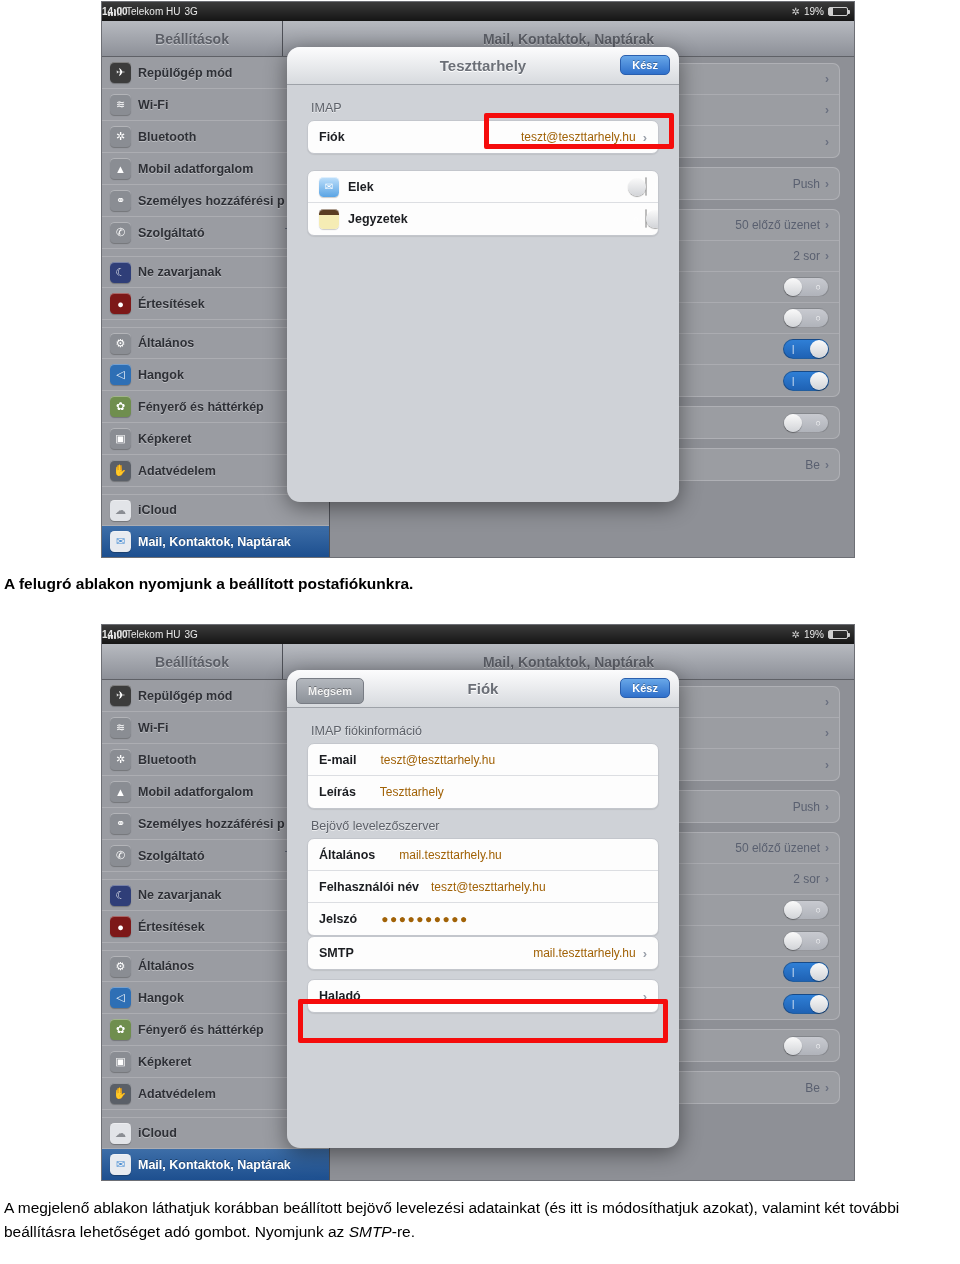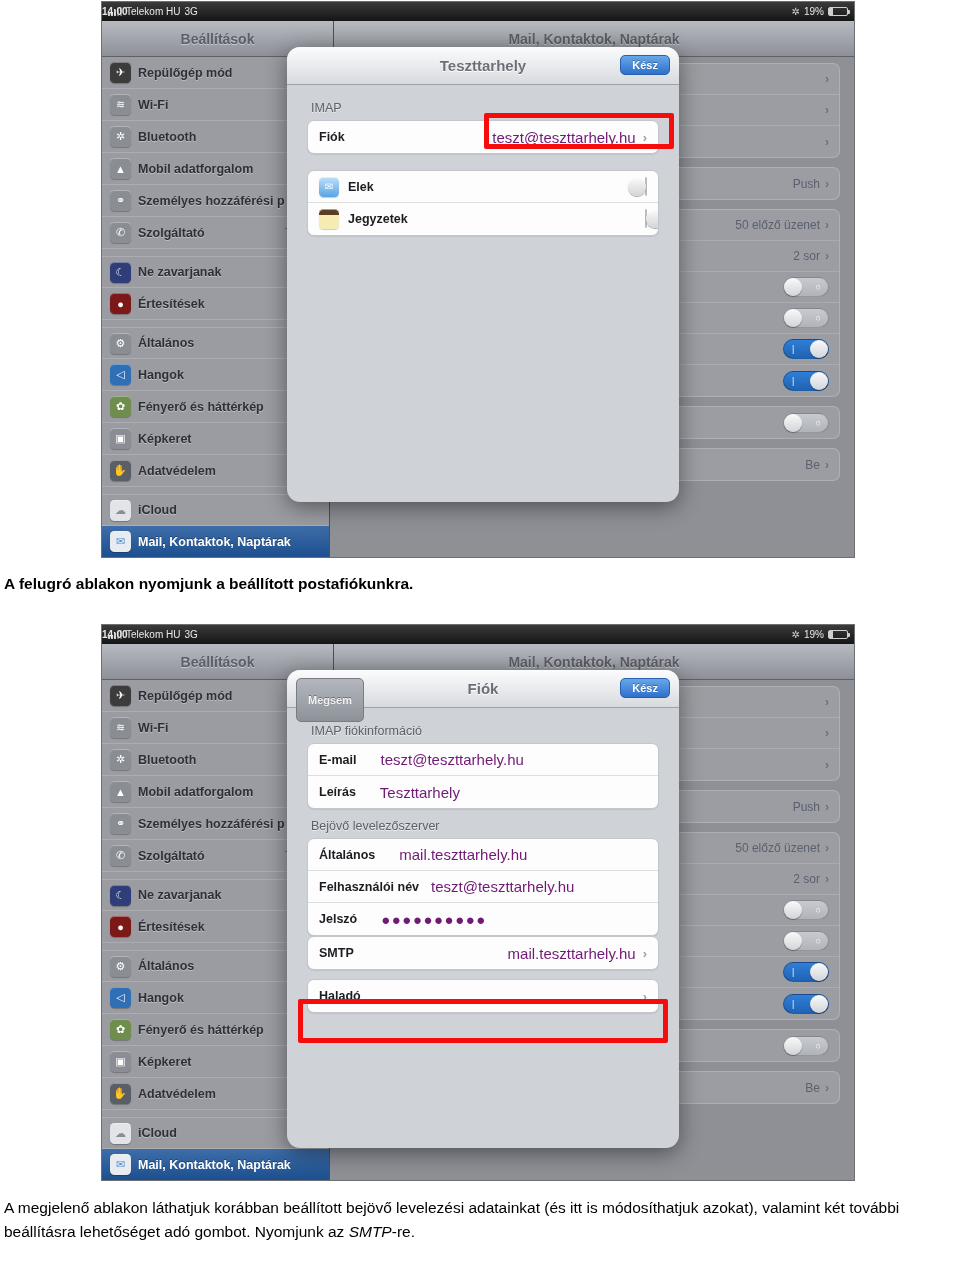--- a/index.html
+++ b/index.html
@@ -47,21 +47,21 @@
     width: 2px; height: 4px; background: #cfcfcf; border-radius: 0 1px 1px 0;
   }
   .battery i { display: block; height: 100%; width: 22%; background: #cfcfcf; }
   .bt-glyph { font-size: 10px; color: #cfcfcf; }
 
   
   .navbar { display: flex; height: 36px;
     background: linear-gradient(#b7bac0, #8d9098);
     border-bottom: 1px solid #5f6167; }
   .nav-left {
-    width: 232px; text-align: center; line-height: 36px;
+    width: 181px; text-align: center; line-height: 36px;
     font-size: 14px; font-weight: bold; color: #5b5e66;
     text-shadow: 0 1px 0 rgba(255,255,255,.45);
     border-right: 1px solid #4e5057;
   }
   .nav-right {
     flex: 1; text-align: center; line-height: 36px;
     font-size: 14px; font-weight: bold; color: #5b5e66;
     text-shadow: 0 1px 0 rgba(255,255,255,.45);
   }
 
@@ -142,35 +142,35 @@
     line-height: 38px; text-align: center; font-size: 15px; font-weight: bold;
     color: #6b6f77; text-shadow: 0 1px 0 #fff;
   }
   .dlg-done {
     position: absolute; right: 9px; top: 8px; padding: 3px 11px;
     background: linear-gradient(#68a7e8,#2f70cb); border: 1px solid #2a5fae;
     border-radius: 5px; color: #fff; font-size: 11px; font-weight: bold;
     text-shadow: 0 -1px 0 rgba(0,0,0,.3);
   }
   .dlg-cancel {
-    position: absolute; left: 9px; top: 8px; padding: 15px 11px;
+    position: absolute; left: 9px; top: 8px; padding: 6px 11px;
     background: linear-gradient(#b3b7bd,#8d9299); border: 1px solid #787c84;
     border-radius: 5px; color: #f2f2f2; font-size: 11px; font-weight: bold;
     text-shadow: 0 -1px 0 rgba(0,0,0,.35);
   }
   .dlg-body { padding: 12px 20px 0 20px; }
   .sect-hdr { font-size: 12.5px; color: #5c6068; font-weight: normal;
               text-shadow: 0 1px 0 rgba(255,255,255,.6); margin: 4px 0 5px 4px; }
   .card { background: #fdfdfd; border-radius: 7px; border: 1px solid #c3c6cc;
           box-shadow: 0 1px 1px rgba(0,0,0,.08); overflow: hidden; }
   .crow { display: flex; align-items: center; height: 32px; padding: 0 11px;
           border-bottom: 1px solid #dcdee2; }
   .crow:last-child { border-bottom: none; }
   .crow .ck { font-size: 12.5px; font-weight: bold; color: #1b1d21; }
-  .crow .cv { font-size: 15px; color: #701a75; margin-left: 24px; }
+  .crow .cv { font-size: 12px; color: #a16207; margin-left: 24px; }
   .crow .cv.right { margin-left: auto; }
   .crow .cchev { margin-left: auto; color: #9aa0aa; font-size: 13px; font-weight: bold; }
   .crow .cv.right + .cchev { margin-left: 7px; }
   .dots { letter-spacing: 1.5px; color: #2b4d8f; font-size: 12px; }
 
   .app-ico { width: 20px; height: 20px; border-radius: 4.5px; margin-right: 9px; flex: none;
              box-shadow: inset 0 1px 0 rgba(255,255,255,.5), 0 1px 1px rgba(0,0,0,.2);
              display: flex; align-items: center; justify-content: center; font-size: 10px; }
 
   .danger-btn {

